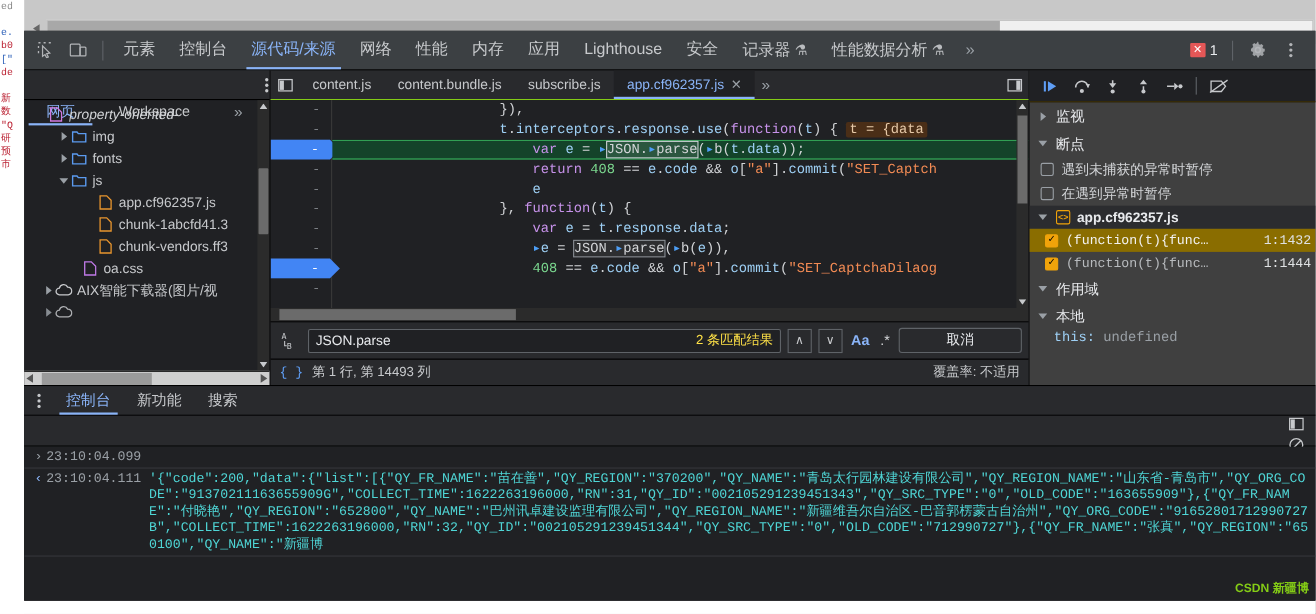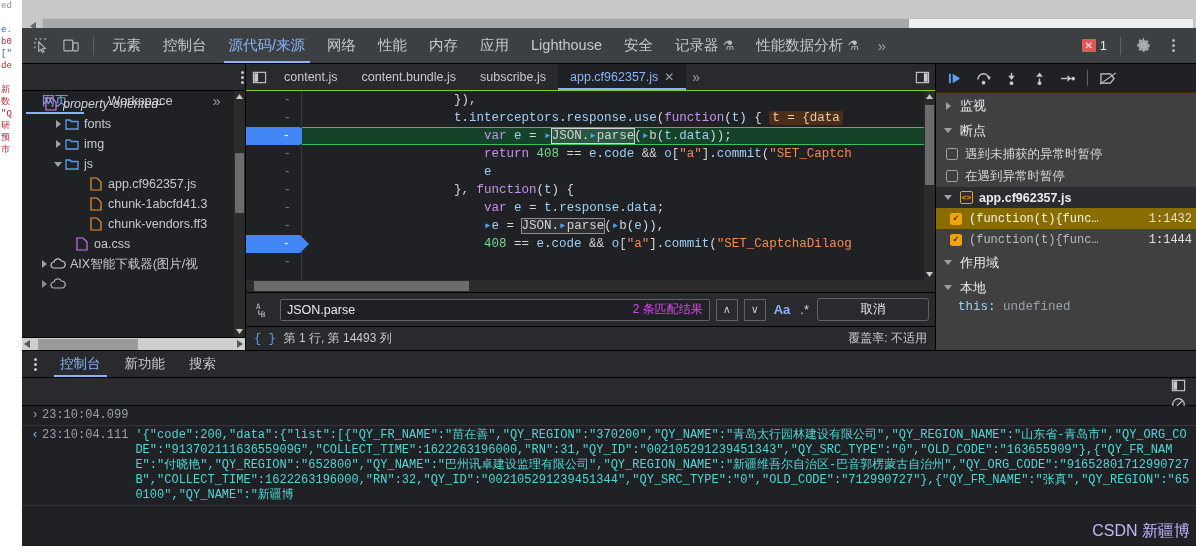--- a/index.html
+++ b/index.html
@@ -207,21 +207,21 @@
   }
   .ab-icon { width: 22px; display:flex; align-items:center; justify-content:center; color:#c7c9cc; }
   .search-field {
     flex: 1; height: 22px; background: #202124; border: 1px solid #5f6368; border-radius: 2px;
     display: flex; align-items: center; padding: 0 6px; position: relative;
   }
   .search-field input {
     flex: 1; background: transparent; border: none; outline: none; color: #e8eaed;
     font-size: 12.5px; font-family: "Liberation Sans", sans-serif;
   }
-  .match-count { color: #d946ef; font-size: 12px; margin-left: 8px; white-space: nowrap; }
+  .match-count { color: #fde047; font-size: 12px; margin-left: 8px; white-space: nowrap; }
   .nav-btn {
     width: 22px; height: 22px; border: 1px solid #5f6368; background: #292a2d;
     display:flex;align-items:center;justify-content:center; color:#c7c9cc; cursor:pointer; font-size: 11px;
   }
   .toggle-aa { color: #8ab4f8; font-weight: bold; font-size: 13px; cursor: pointer; padding: 0 2px;}
   .toggle-re { color: #d2d4d7; font-size: 13px; cursor: pointer; padding: 0 2px; }
   .cancel-btn {
     min-width: 112px; height: 23px; border: 1px solid #5f6368; border-radius: 3px;
     background: #292a2d; color: #e8eaed; font-size: 12.5px;
     display:flex;align-items:center;justify-content:center; cursor:pointer;
@@ -318,21 +318,21 @@
     border-bottom: 1px solid #35363a;
     font-family: "Liberation Mono", "DejaVu Sans Mono", monospace; font-size: 12px;
     line-height: 15px;
   }
   .c-arrow { width: 14px; flex: 0 0 14px; color: #9aa0a6; text-align:center; }
   .c-arrow.ret { color: #8ab4f8; }
   .c-time { color: #9aa0a6; margin-right: 7px; white-space: nowrap; }
   .c-text { flex: 1; word-break: break-all; white-space: pre-wrap; }
   .c-ident { color: #e8c06a; }
   .c-string { color: #4fd6d6; }
-  .wm2 { position:absolute; right: 6px; bottom: 4px; color:#c4b5fd; font-size: 16px; pointer-events:none;}
+  .wm2 { position:absolute; right: 6px; bottom: 4px; color:#84cc16; font-size: 11px; pointer-events:none;font-weight:bold;}
 </style>
 </head>
 <body>
 
 <div id="app">
 
   <div class="page-sliver">
     <div class="ln gry">ed</div>
     <div class="ln">&nbsp;</div>
     <div class="ln blu">e.</div>
@@ -435,31 +435,31 @@
             <span class="tlabel italic-file">property-oriented-</span>
           </div>
 
           <div class="tnode" style="padding-left:30px">
             <span class="arrow collapsed"></span>
             <span class="ico">
               <svg width="14" height="12" viewBox="0 0 14 12">
                   <path d="M1 2h4l1.2 1.5H13V11H1z" fill="none" stroke="#5b9bf0" stroke-width="1.3"></path>
                 </svg>
             </span>
-            <span class="tlabel">fonts</span>
+            <span class="tlabel">img</span>
           </div>
 
           <div class="tnode" style="padding-left:30px">
             <span class="arrow collapsed"></span>
             <span class="ico">
               <svg width="14" height="12" viewBox="0 0 14 12">
                   <path d="M1 2h4l1.2 1.5H13V11H1z" fill="none" stroke="#5b9bf0" stroke-width="1.3"></path>
                 </svg>
             </span>
-            <span class="tlabel">img</span>
+            <span class="tlabel">fonts</span>
           </div>
 
           <div class="tnode" style="padding-left:30px">
             <span class="arrow expanded"></span>
             <span class="ico">
               <svg width="14" height="12" viewBox="0 0 14 12">
                   <path d="M1 2h4l1.2 1.5H13V11H1z" fill="none" stroke="#5b9bf0" stroke-width="1.3"></path>
                 </svg>
             </span>
             <span class="tlabel">js</span>

